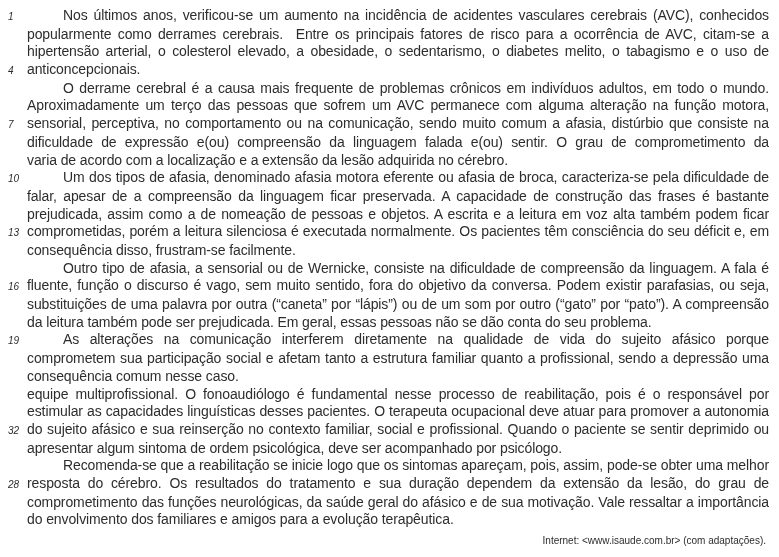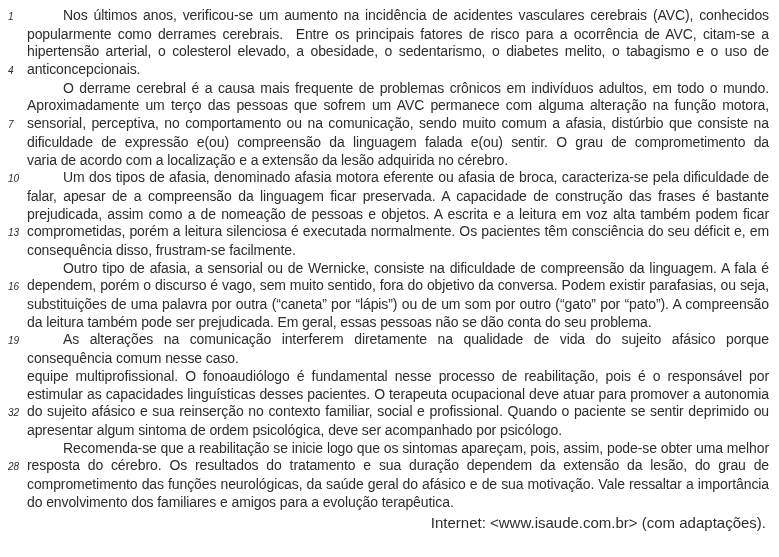--- a/index.html
+++ b/index.html
@@ -46,21 +46,21 @@
     text-align: justify;
     text-align-last: justify;
   }
   .line-text.indent {
     text-indent: 36px;
   }
   .source-line {
     margin-top: 5px;
     padding-right: 3px;
     text-align: right;
-    font-size: 15px;
+    font-size: 10px;
     line-height: 14px;
     color: #2d2d2d;
   }
 </style>
 </head>
 <body>
 
 <div class="doc">
   <div id="text-lines">
       <div class="line-row">
@@ -118,33 +118,37 @@
       <div class="line-row">
         <span class="line-num"></span>
         <div class="line-text">consequência disso, frustram-se facilmente.</div>
       </div>
       <div class="line-row">
         <span class="line-num"></span>
         <div class="line-text just indent">Outro tipo de afasia, a sensorial ou de Wernicke, consiste na dificuldade de compreensão da linguagem. A fala é</div>
       </div>
       <div class="line-row">
         <span class="line-num">16</span>
-        <div class="line-text just">dependem, porém o discurso é vago, sem muito sentido, fora do objetivo da conversa. Podem existir parafasias, ou seja,</div>
+        <div class="line-text just">fluente, função o discurso é vago, sem muito sentido, fora do objetivo da conversa. Podem existir parafasias, ou seja,</div>
       </div>
       <div class="line-row">
         <span class="line-num"></span>
         <div class="line-text just">substituições de uma palavra por outra (“caneta” por “lápis”) ou de um som por outro (“gato” por “pato”). A compreensão</div>
       </div>
       <div class="line-row">
         <span class="line-num"></span>
         <div class="line-text">da leitura também pode ser prejudicada. Em geral, essas pessoas não se dão conta do seu problema.</div>
       </div>
       <div class="line-row">
         <span class="line-num">19</span>
         <div class="line-text just indent">As alterações na comunicação interferem diretamente na qualidade de vida do sujeito afásico porque</div>
+      </div>
+      <div class="line-row">
+        <span class="line-num"></span>
+        <div class="line-text just">comprometem sua participação social e afetam tanto a estrutura familiar quanto a profissional, sendo a depressão uma</div>
       </div>
       <div class="line-row">
         <span class="line-num"></span>
         <div class="line-text">consequência comum nesse caso.</div>
       </div>
       <div class="line-row">
         <span class="line-num"></span>
         <div class="line-text just">equipe multiprofissional. O fonoaudiólogo é fundamental nesse processo de reabilitação, pois é o responsável por</div>
       </div>
       <div class="line-row">

